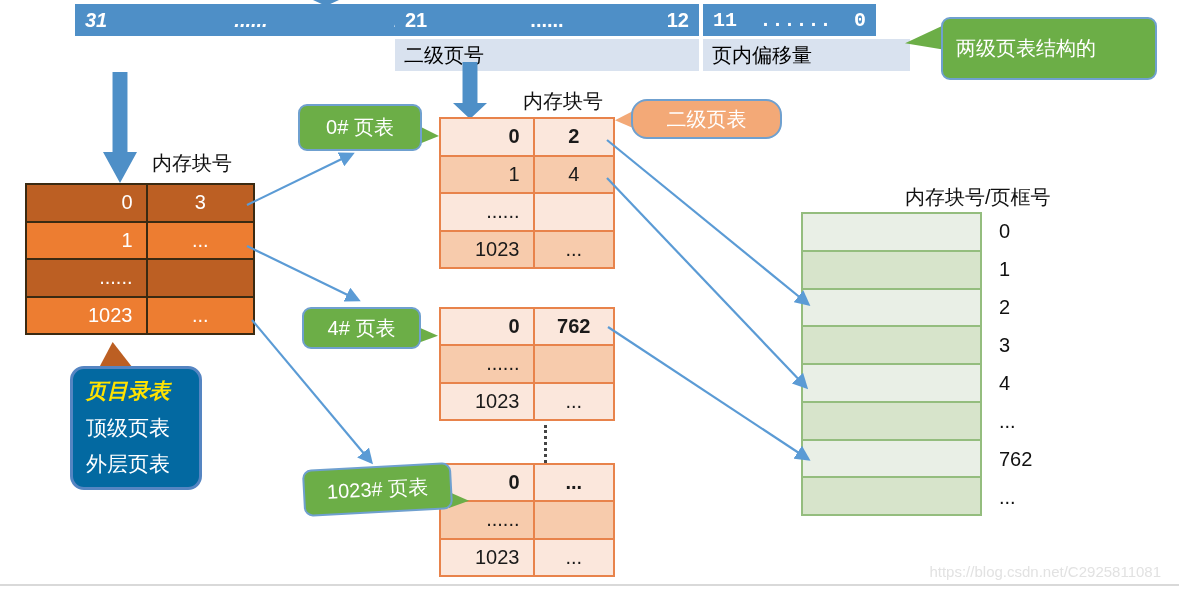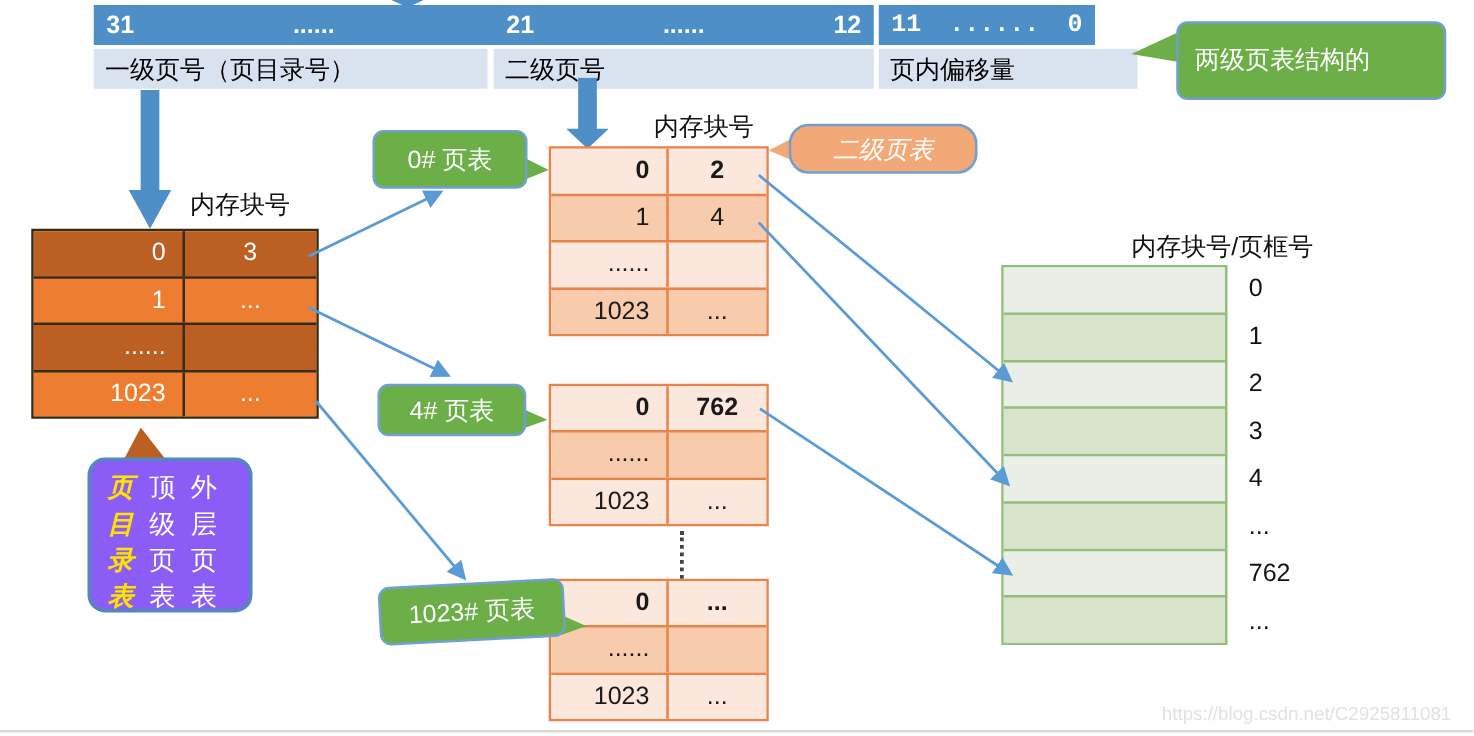--- a/index.html
+++ b/index.html
@@ -47,68 +47,65 @@
   
   .mem{border:2px solid #94BD7E;}
   .mem .trow + .trow{border-top:2px solid #94BD7E;}
   .mem .light{background:#E9EFE6;}
   .mem .dark{background:#D7E4CB;}
 
   
   .callout{display:flex;align-items:center;justify-content:center;color:#fff;
     font-size:20px;box-sizing:border-box;border-radius:9px;}
   .green{background:#6CAE47;border:2px solid #6FA0CF;}
-  .peach{background:#F3A977;border:2px solid #6FA0CF;font-style:italic;}
+  .peach{background:#F3A977;border:2px solid #6FA0CF;}
   .tail{position:absolute;}
   .tail-r{background:#6CAE47;clip-path:polygon(0 0,100% 55%,0 100%);}
   .tail-l-peach{background:#F3A977;clip-path:polygon(100% 0,0 55%,100% 100%);}
   .tail-l-green{background:#6CAE47;clip-path:polygon(100% 5%,0 60%,100% 80%);}
   .tail-up{background:#BC5F23;clip-path:polygon(8% 100%,92% 100%,42% 0);}
-  .dir-callout{background:#8b5cf6;border:3px solid #5585C2;border-radius:14px;
-    display:flex;flex-direction:row;justify-content:flex-start;padding:8px 13px;
+  .dir-callout{background:#0369a1;border:3px solid #5585C2;border-radius:14px;
+    display:flex;flex-direction:column;justify-content:space-between;padding:8px 13px;
     font-size:21px;color:#fff;line-height:1.38;box-sizing:border-box;}
   .dir-callout .ttl{color:#FFE300;font-weight:bold;font-style:italic;}
 
   .hdr{font-size:20px;color:#111;white-space:nowrap;}
   .memlabels{display:flex;flex-direction:column;font-size:20px;color:#111;}
   .memlabels div{height:38px;display:flex;align-items:center;}
   .caption{font-size:21px;color:#111;text-align:center;}
   .dotted-v{border-left:3px dotted #444;}
   .watermark{font-size:15px;color:#E2E2E2;white-space:nowrap;}
   .bottom-line{background:#D9D9D9;}
   svg.links{position:absolute;left:0;top:0;pointer-events:none;z-index:6;}
 </style>
 </head>
 <body>
 
 <div class="canvas">
 
   <div class="abs arrow-tip" style="left:313px;top:0;width:26px;height:5px;"></div>
 
-  <div class="abs bitbar" style="left:75px;top:4px;width:352px;">
+  <div class="abs bitbar" style="left:75px;top:4px;width:352px;font-style:italic;">
     <span>31</span>
     <span>......</span>
     <span>22</span>
   </div>
 
   <div class="abs bitbar" style="left:395px;top:4px;width:304px;">
     <span>21</span>
     <span>......</span>
     <span>12</span>
   </div>
 
   <div class="abs bitbar" style="left:703px;top:4px;width:173px;font-family:Liberation Mono, monospace;">
     <span>11</span>
     <span>......</span>
     <span>0</span>
   </div>
 
-  <div class="abs fieldlabel" style="left:75px;top:39px;width:315px;">
-    <span>一级页号（页目录号）</span>
-  </div>
   <div class="abs fieldlabel" style="left:395px;top:39px;width:304px;">
     <span>二级页号</span>
   </div>
   <div class="abs fieldlabel" style="left:703px;top:39px;width:207px;">
     <span>页内偏移量</span>
   </div>
 
   <div class="abs tail tail-l-green" style="left:905px;top:24px;width:38px;height:32px;"></div>
   <div class="abs callout green" style="left:941px;top:17px;width:216px;height:63px;flex-direction:column;align-items:flex-start;padding-left:13px;line-height:1.35;">
     <span>两级页表结构的</span>

